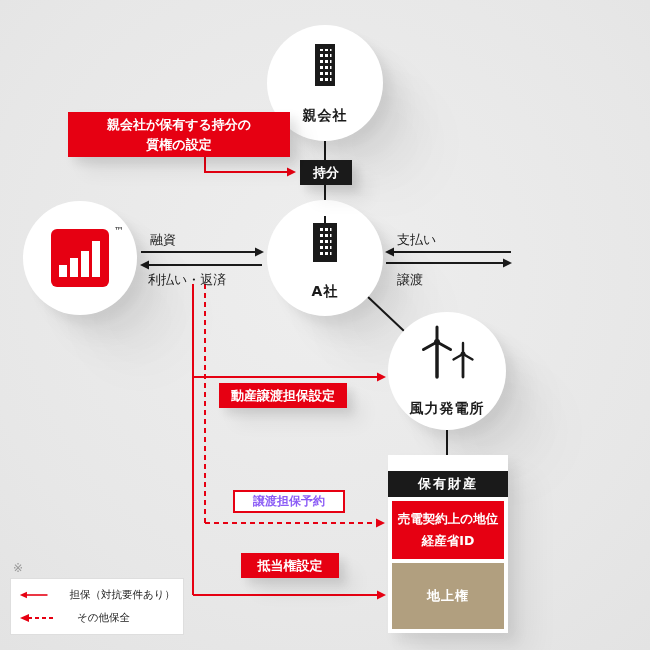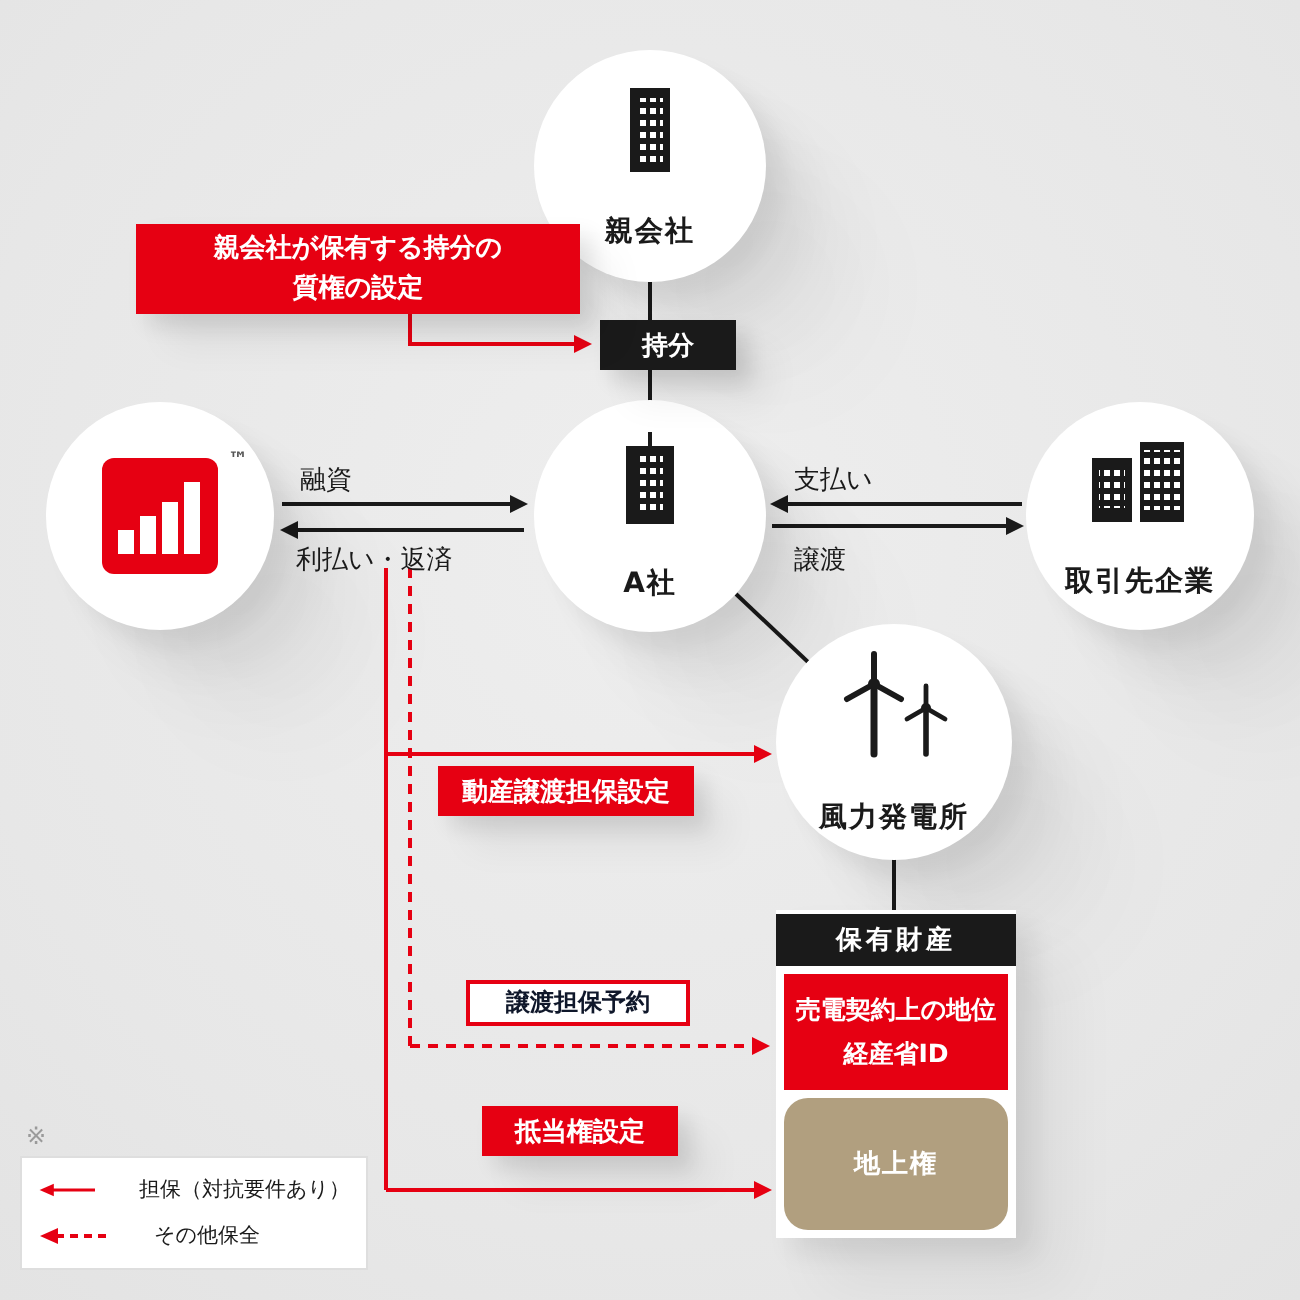--- a/index.html
+++ b/index.html
@@ -14,38 +14,38 @@
           box-shadow: 8px 8px 10px rgba(0,0,0,.05), 20px 20px 20px rgba(0,0,0,.045),
                       38px 38px 34px rgba(0,0,0,.03), 60px 60px 48px rgba(0,0,0,.02); }
   .node-label { font-size:14px; font-weight:bold; color:#1a1a1a; letter-spacing:1px; white-space:nowrap; }
 
   .tag { position:absolute; z-index:3; display:flex; flex-direction:column;
          align-items:center; justify-content:center; text-align:center; white-space:nowrap; }
   .tag-black { background:#1a1a1a; color:#fff; font-size:13px; font-weight:bold;
                box-shadow: 6px 6px 10px rgba(0,0,0,.12), 16px 16px 18px rgba(0,0,0,.06); }
   .tag-red   { background:#e60012; color:#fff; font-size:13px; font-weight:bold;
                box-shadow: 6px 6px 10px rgba(0,0,0,.10), 16px 16px 18px rgba(0,0,0,.05); }
-  .tag-outline { background:#fff; border:2px solid #e60012; color:#0f172a;
+  .tag-outline { background:#fff; border:2px solid #e60012; color:#8b5cf6;
                  font-size:12px; font-weight:bold;text-align:center; }
 
   .edge-label { position:absolute; z-index:2; font-size:13px; color:#1a1a1a;
                 text-align:left; white-space:nowrap; }
 
   .assets { position:absolute; left:388px; top:455px; width:120px; background:#fff; z-index:2;
-            padding:2px 0 4px;
+            padding:16px 0 4px;
             box-shadow: 8px 8px 12px rgba(0,0,0,.08), 24px 24px 28px rgba(0,0,0,.05); }
   .assets-header { height:26px; background:#1a1a1a; color:#fff; font-size:13px; font-weight:bold;
                    letter-spacing:2px; display:flex; align-items:center; justify-content:center; }
   .assets-item { margin:4px 4px 0; display:flex; flex-direction:column; align-items:center;
                  justify-content:center; color:#fff; font-weight:bold; text-align:center; }
   .assets-item.red { background:#e60012; height:58px; font-size:12.5px; line-height:1.8; }
-  .assets-item.tan { background:#b19f7f; height:66px; font-size:13px; letter-spacing:1px;border-radius:12px; }
+  .assets-item.tan { background:#b19f7f; height:66px; font-size:13px; letter-spacing:1px; }
 
   .pledge { left:68px; top:112px; width:222px; height:45px; line-height:20px; }
-  .equity { left:300px; top:160px; width:68px; height:25px; }
+  .equity { left:300px; top:160px; width:52px; height:25px; }
   .chattel { left:219px; top:383px; width:128px; height:25px; }
   .reservation { left:233px; top:490px; width:112px; height:23px; }
   .mortgage { left:241px; top:553px; width:98px; height:25px; }
 
   .logo-box { width:58px; height:58px; background:#e60012; border-radius:6px; position:relative; }
   .logo-tm { position:absolute; top:-4px; right:-15px; font-size:10px; color:#555; font-weight:bold; }
 
   .legend { position:absolute; left:10px; top:578px; width:174px; background:#fff;
             border:1px solid #dedede; z-index:2; padding:9px 8px; display:flex;
             flex-direction:column; gap:9px; }
@@ -118,29 +118,20 @@
 
   <div class="node" style="left:267px; top:200px; width:116px; height:116px;">
     <svg width="40" height="46" viewBox="0 0 40 46">
       <line x1="20" y1="0" x2="20" y2="7" stroke="#1a1a1a" stroke-width="2"></line>
       <rect x="8" y="7" width="24" height="39" fill="#1a1a1a"></rect>
       <rect x="13.5" y="12" width="13" height="28" fill="url(#win)"></rect>
     </svg>
     <div class="node-label">A社</div>
   </div>
 
-  <div class="node" style="left:513px; top:201px; width:114px; height:114px;">
-    <svg width="56" height="44" viewBox="0 0 56 44">
-      <rect x="4" y="12" width="20" height="32" fill="#1a1a1a"></rect>
-      <rect x="7.5" y="16" width="13" height="21" fill="url(#win)"></rect>
-      <rect x="28" y="4" width="22" height="40" fill="#1a1a1a"></rect>
-      <rect x="30" y="8" width="18" height="30" fill="url(#win)"></rect>
-    </svg>
-    <div class="node-label">取引先企業</div>
-  </div>
 
   <div class="node" style="left:388px; top:312px; width:118px; height:118px;">
     <svg width="62" height="54" viewBox="0 0 62 54">
       <g stroke="#1a1a1a" stroke-linecap="round" fill="none">
         <line x1="21" y1="52" x2="21" y2="17" stroke-width="3.5"></line>
         <line x1="21" y1="17" x2="21" y2="2" stroke-width="3"></line>
         <line x1="21" y1="17" x2="34.5" y2="24.5" stroke-width="3"></line>
         <line x1="21" y1="17" x2="7.5" y2="24.5" stroke-width="3"></line>
         <line x1="47" y1="52" x2="47" y2="29" stroke-width="2.8"></line>
         <line x1="47" y1="29" x2="47" y2="18" stroke-width="2.4"></line>

